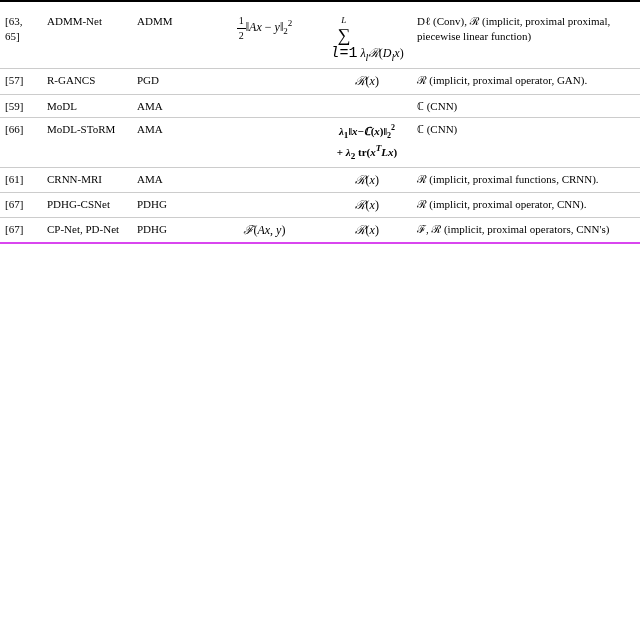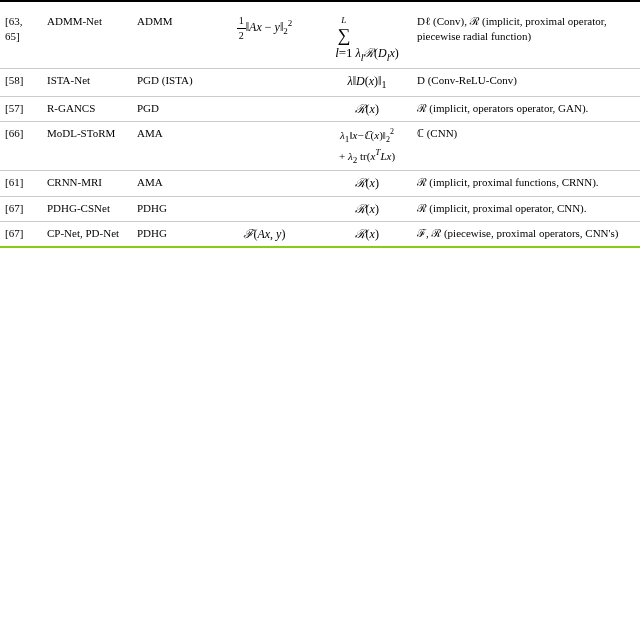--- a/index.html
+++ b/index.html
@@ -7,21 +7,21 @@
       font-family: 'Times New Roman', Times, serif;
       font-size: 11px;
       background: #fff;
       width: 640px;
       min-height: 636px;
     }
     table {
       width: 640px;
       border-collapse: collapse;
       border-top: 2px solid #000;
-      border-bottom: 2px solid #84cc16;
+      border-bottom: 2px solid #d946ef;
     }
     thead tr {
       border-bottom: 1px solid #000;
     }
     th, td {
       padding: 4px 5px;
       vertical-align: top;
       text-align: left;
       line-height: 1.35;
     }
@@ -53,21 +53,21 @@
     .col-algo { width: 75px; }
     .col-f { width: 115px; text-align: center; }
     .col-g { width: 90px; text-align: center; }
     .col-learned { width: 228px; }
     .frac { display: inline-block; vertical-align: middle; text-align: center; }
     .frac .num { display: block; border-bottom: 1px solid #000; padding: 0 2px; font-size: 10px; }
     .frac .den { display: block; padding: 0 2px; font-size: 10px; }
     .sum-expr { display: inline-block; text-align: center; font-size: 10px; }
     .sum-top { display: block; font-size: 9px; }
     .sum-sym { display: block; font-size: 18px; line-height: 1; }
-    .sum-bot { display: block; font-size: 13px; }
+    .sum-bot { display: block; font-size: 15px; font-family: Liberation Mono, monospace; }
     .cell-math { font-size: 12px; }
   </style>
 </head>
 <body>
 
 <table>
   <thead>
     <tr>
       <th class="normal col-ref"></th>
       <th class="normal col-name"></th>
@@ -84,44 +84,44 @@
         <td class="col-algo">ADMM</td>
         <td class="col-f"><span class="cell-math"><span class="frac"><span class="num">1</span><span class="den">2</span></span>‖<i>Ax</i> − <i>y</i>‖<span style="font-size:9px;vertical-align:sub;">2</span><span style="font-size:9px;vertical-align:super;">2</span></span></td>
         <td class="col-g"><span class="cell-math" style="display:inline-block;text-align:center;">
       <span class="sum-expr">
         <span class="sum-top"><i>L</i></span>
         <span class="sum-sym">∑</span>
         <span class="sum-bot"><i>l</i>=1</span>
       </span>
       <i>λ</i><sub><i>l</i></sub><i>ℛ</i>(<i>D</i><sub><i>l</i></sub><i>x</i>)
     </span></td>
-        <td class="col-learned">Dℓ (Conv), ℛ (implicit, proximal operator, piecewise radial function)</td>
-      </tr>
-      <tr>
-        <td class="col-ref">[58]</td>
-        <td class="col-name">ISTA-Net</td>
-        <td class="col-algo">PGD (ISTA)</td>
-        <td class="col-f"></td>
-        <td class="col-g"><span class="cell-math"><i>λ</i>‖<i>D</i>(<i>x</i>)‖<sub>1</sub></span></td>
-        <td class="col-learned">D (Conv-ReLU-Conv)</td>
+        <td class="col-learned">Dℓ (Conv), ℛ (implicit, proximal proximal, piecewise linear function)</td>
       </tr>
       <tr>
         <td class="col-ref">[57]</td>
         <td class="col-name">R-GANCS</td>
         <td class="col-algo">PGD</td>
         <td class="col-f"></td>
         <td class="col-g"><span class="cell-math"><i>ℛ</i>(<i>x</i>)</span></td>
-        <td class="col-learned">ℛ (implicit, operators operator, GAN).</td>
+        <td class="col-learned">ℛ (implicit, proximal operator, GAN).</td>
+      </tr>
+      <tr>
+        <td class="col-ref">[59]</td>
+        <td class="col-name">MoDL</td>
+        <td class="col-algo">AMA</td>
+        <td class="col-f"></td>
+        <td class="col-g"></td>
+        <td class="col-learned">ℂ (CNN)</td>
       </tr>
       <tr>
         <td class="col-ref">[66]</td>
         <td class="col-name">MoDL-SToRM</td>
         <td class="col-algo">AMA</td>
         <td class="col-f"></td>
-        <td class="col-g"><span class="cell-math" style="display:inline-block;font-size:11px;line-height:1.4;">
+        <td class="col-g"><span class="cell-math" style="display:inline-block;font-size:11px;line-height:1.4;font-weight:bold;">
       <i>λ</i><sub>1</sub>‖<i>x</i>−<i>ℂ</i>(<i>x</i>)‖<span style="font-size:8px;vertical-align:sub;">2</span><span style="font-size:8px;vertical-align:super;">2</span><br>
       + <i>λ</i><sub>2</sub> tr(<i>x</i><sup><i>T</i></sup><i>Lx</i>)
     </span></td>
         <td class="col-learned">ℂ (CNN)</td>
       </tr>
       <tr>
         <td class="col-ref">[61]</td>
         <td class="col-name">CRNN-MRI</td>
         <td class="col-algo">AMA</td>
         <td class="col-f"></td>
@@ -135,16 +135,16 @@
         <td class="col-f"></td>
         <td class="col-g"><span class="cell-math"><i>ℛ</i>(<i>x</i>)</span></td>
         <td class="col-learned">ℛ (implicit, proximal operator, CNN).</td>
       </tr>
       <tr>
         <td class="col-ref">[67]</td>
         <td class="col-name">CP-Net, PD-Net</td>
         <td class="col-algo">PDHG</td>
         <td class="col-f"><span class="cell-math"><i>ℱ</i>(<i>Ax</i>, <i>y</i>)</span></td>
         <td class="col-g"><span class="cell-math"><i>ℛ</i>(<i>x</i>)</span></td>
-        <td class="col-learned">ℱ, ℛ (piecewise, proximal operators, CNN's)</td>
+        <td class="col-learned">ℱ, ℛ (implicit, proximal operators, CNN's)</td>
       </tr>
     </tbody>
 </table>
 
 </body></html>

